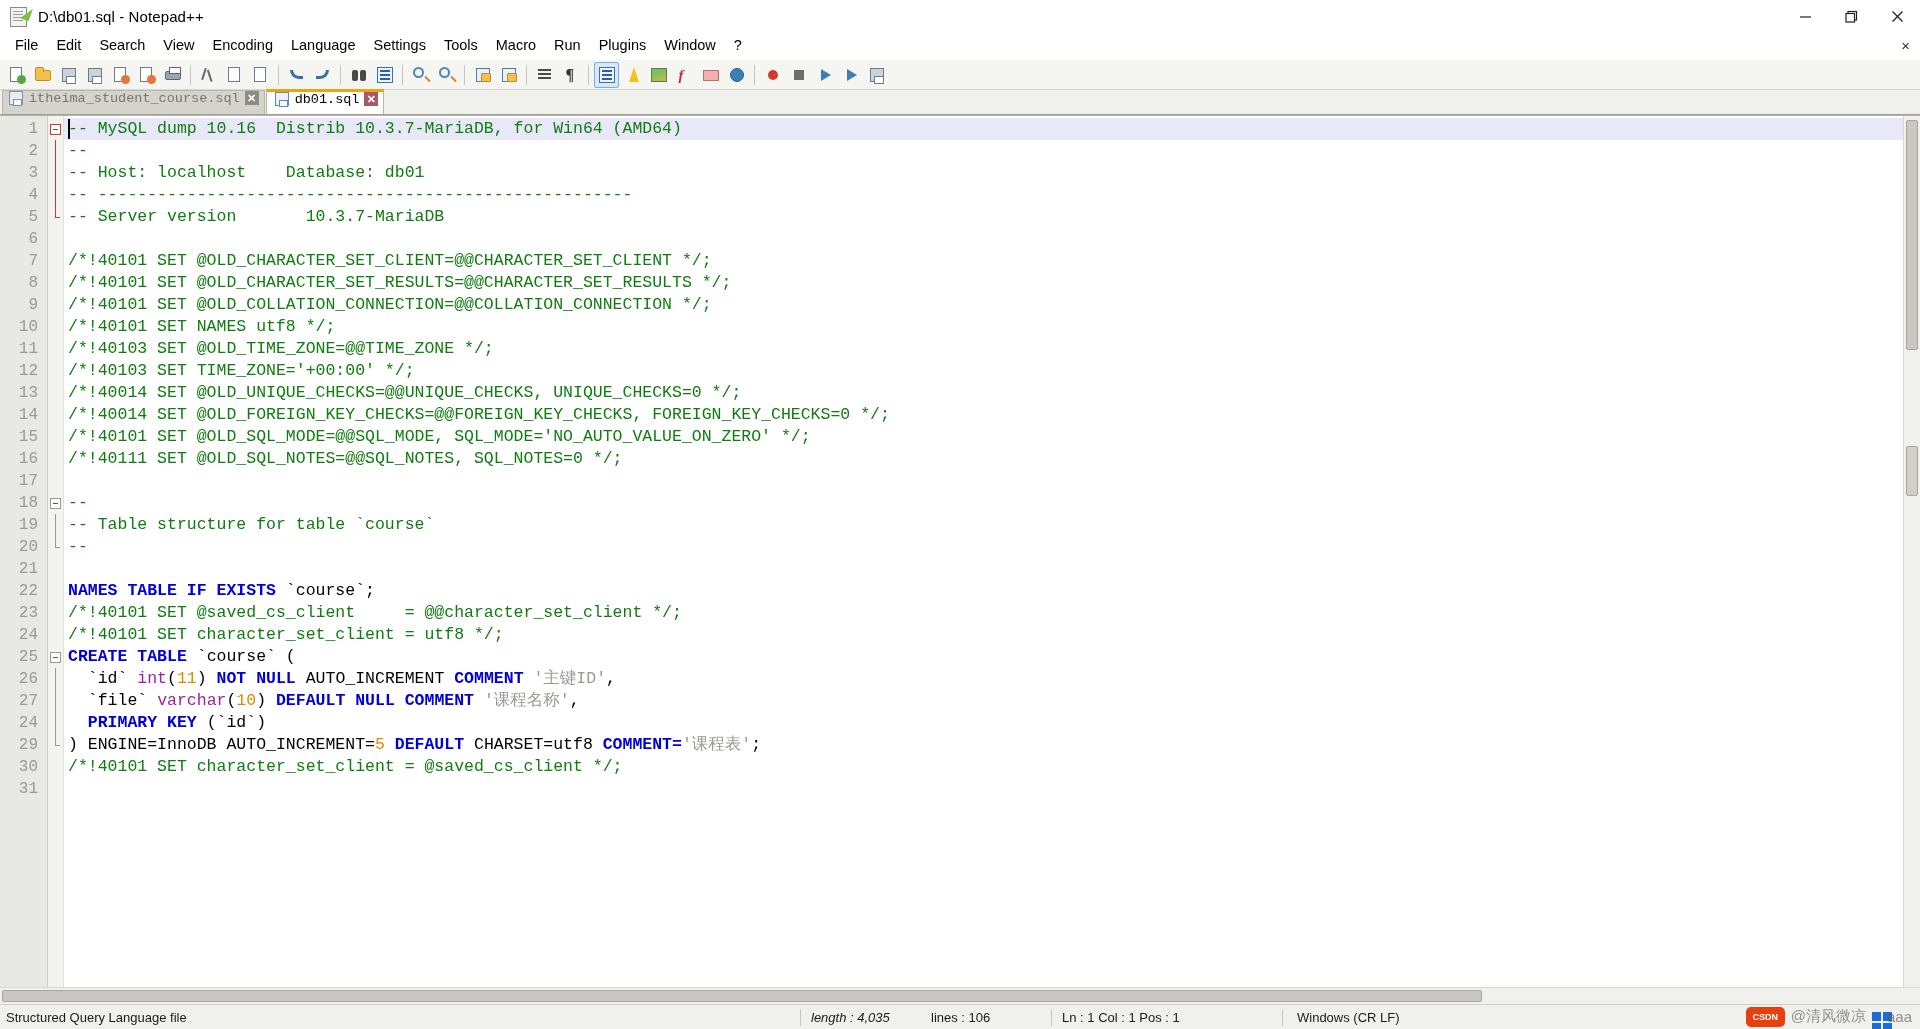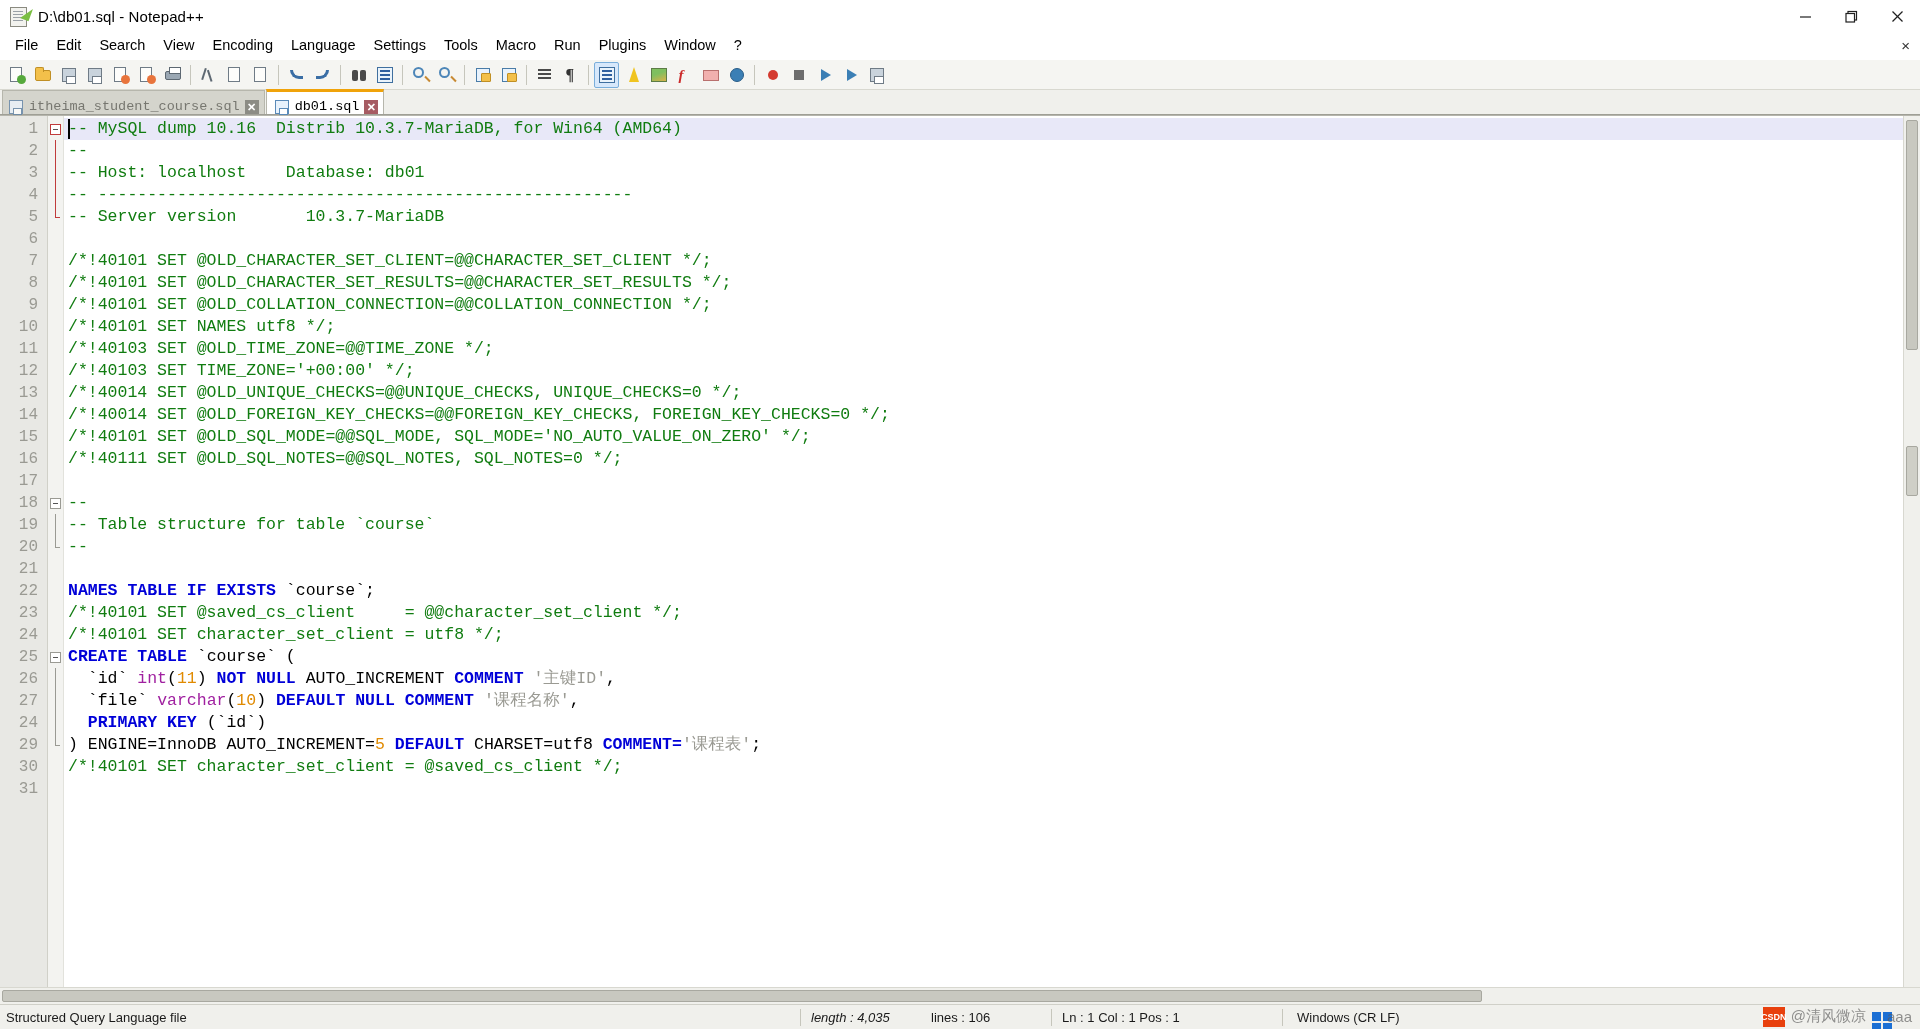--- a/index.html
+++ b/index.html
@@ -233,21 +233,21 @@
   
   .tabbar {
     height: 25px; flex: 0 0 25px;
     background: #f0f0ec;
     display: flex; align-items: flex-end;
     border-bottom: 1px solid #9f9f96;
     padding-left: 2px;
   }
   .tab {
     height: 24px;
-    display: flex; align-items: flex-end;
+    display: flex; align-items: flex-start;
     padding: 0 5px 0 6px;
     font-family: "Liberation Mono", monospace;
     font-size: 13.5px;
     border: 1px solid #b6b6ac;
     border-bottom: none;
     margin-right: 1px;
     position: relative;
   }
   .tab.inactive { background: #d4d4cc; color: #777770; }
   .tab.active {
@@ -408,22 +408,22 @@
 
   
   .watermark {
     position: absolute; right: 0px; bottom: 0px;
     height: 25px; width: 340px;
     display: flex; align-items: center; justify-content: flex-end;
     gap: 6px; padding-right: 8px;
     pointer-events: none;
   }
   .wm-csdn {
-    width: 22px; height: 20px; background: #e8400d;
-    border-radius: 0; color: #fff;
+    width: 39px; height: 20px; background: #e8400d;
+    border-radius: 5px; color: #fff;
     font: 700 9px "Liberation Sans", sans-serif;
     display: flex; align-items: center; justify-content: center;
   }
   .wm-text {
     font-size: 15px; color: #5b5b5b; opacity: 0.65;
     font-family: "Liberation Sans", sans-serif;
   }
   .wm-sq {
     width: 9px; height: 9px; background: #1b6fd4;
     box-shadow: 11px 0 0 #1b6fd4, 0 11px 0 #1b6fd4, 11px 11px 0 #1b6fd4;

